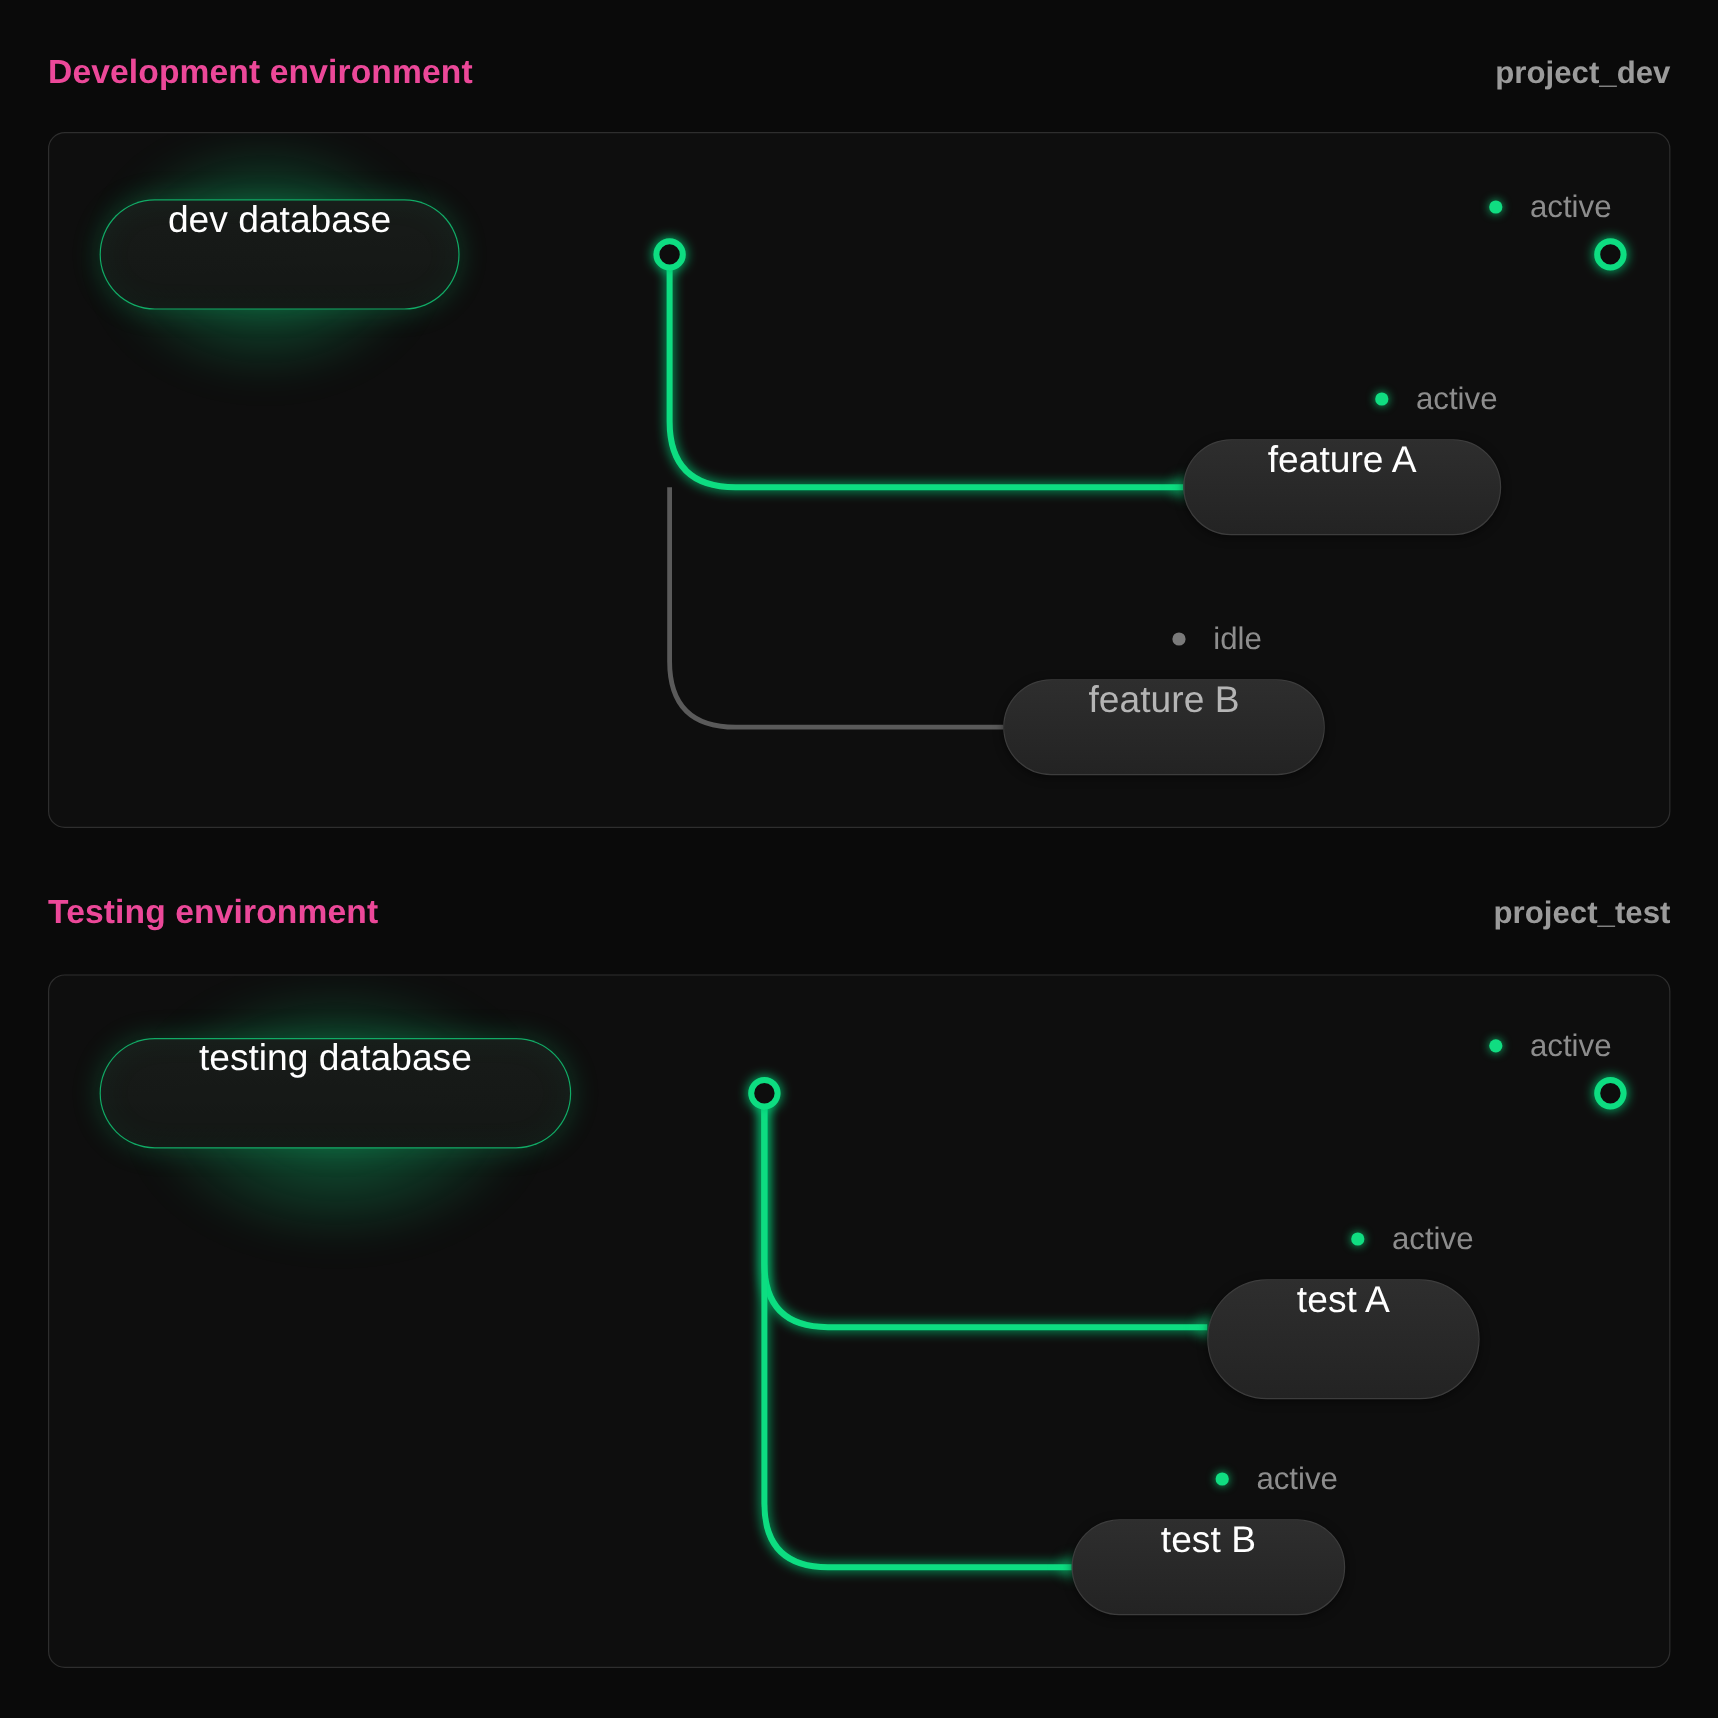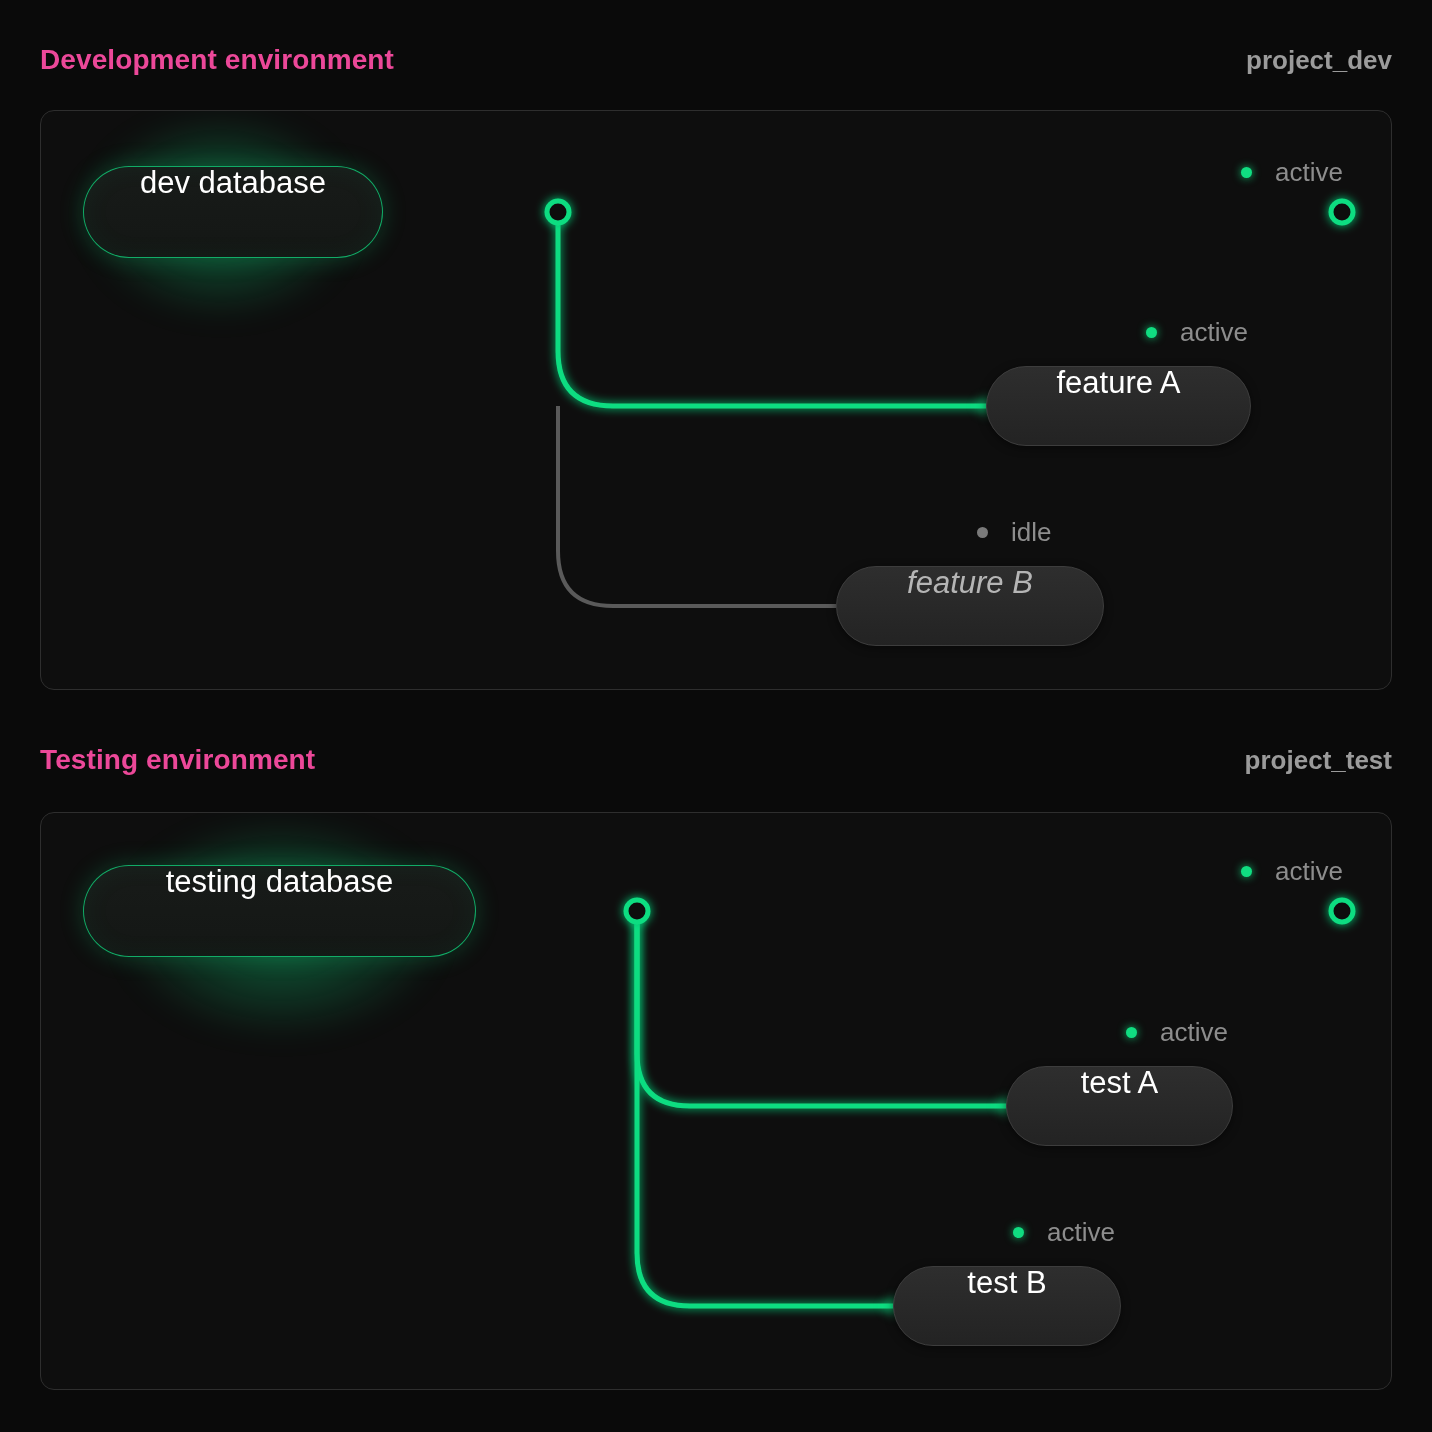--- a/index.html
+++ b/index.html
@@ -148,21 +148,21 @@
       </div>
       <div class="edge-glow" style="left:928px; top:278px;"></div>
       <div class="node svc active" style="left:945px; top:255px; width:265px; height:80px;">
         <span class="node-label">feature A</span>
       </div>
 
       <div class="status" style="left:936px; top:408px;">
         <span class="dot idle"></span>
         <span class="txt">idle</span>
       </div>
-      <div class="node svc idle" style="left:795px; top:455px; width:268px; height:80px;font-style:italic;">
+      <div class="node svc idle" style="left:795px; top:455px; width:268px; height:80px;">
         <span class="node-label">feature B</span>
       </div>
 
     </div>
   </div>
 
   <div class="section-header" style="top:744px;">
     <div class="section-title">Testing environment</div>
     <div class="section-project">project_test</div>
   </div>
@@ -200,21 +200,21 @@
       <div class="status" style="left:1200px; top:45px;">
         <span class="dot active"></span>
         <span class="txt">active</span>
       </div>
 
       <div class="status" style="left:1085px; top:206px;">
         <span class="dot active"></span>
         <span class="txt">active</span>
       </div>
       <div class="edge-glow" style="left:948px; top:276px;"></div>
-      <div class="node svc active" style="left:965px; top:253px; width:227px; height:80px;">
+      <div class="node svc active" style="left:965px; top:253px; width:227px; height:100px;">
         <span class="node-label">test A</span>
       </div>
 
       <div class="status" style="left:972px; top:406px;">
         <span class="dot active"></span>
         <span class="txt">active</span>
       </div>
       <div class="edge-glow" style="left:835px; top:476px;"></div>
       <div class="node svc active" style="left:852px; top:453px; width:228px; height:80px;">
         <span class="node-label">test B</span>

